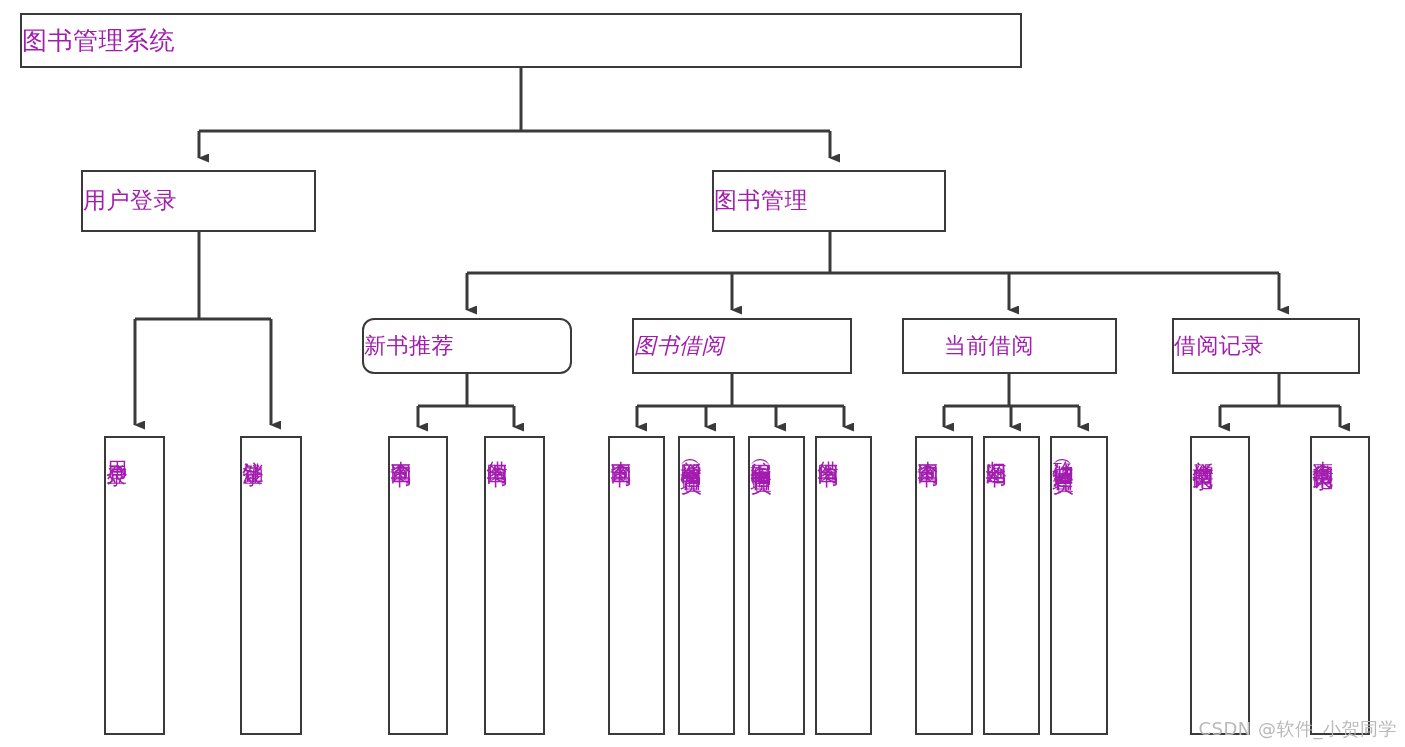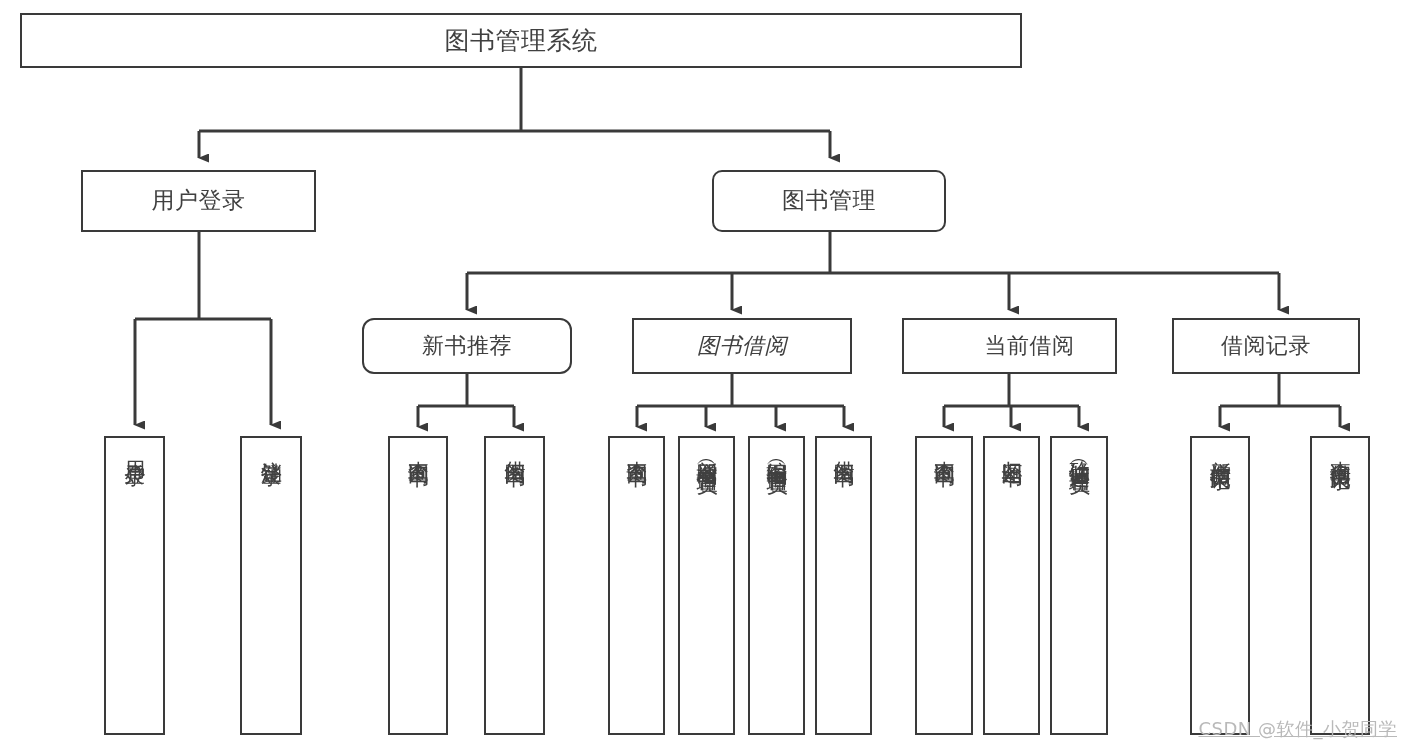--- a/index.html
+++ b/index.html
@@ -23,22 +23,22 @@
     height: 747px;
     pointer-events: none;
   }
   .node {
     position: absolute;
     box-sizing: border-box;
     border: 2.5px solid #3a3a3a;
     background: #ffffff;
     display: flex;
     align-items: center;
-    justify-content: center;
-    color: #404040;
+    justify-content: flex-start;
+    color: #a21caf;
     z-index: 2;
   }
   .node .lbl {
     display: block;
     text-align: center;
     line-height: 1.18;
     letter-spacing: 0.5px;
   }
   
   .node.h .lbl {
@@ -62,21 +62,20 @@
 
   #watermark {
     position: absolute;
     right: 8px;
     bottom: 6px;
     font-size: 18px;
     color: #b9b9b9;
     z-index: 5;
     white-space: nowrap;
     letter-spacing: 0.5px;
-    text-decoration: underline;
   }
 </style>
 </head>
 <body>
 
 <div id="canvas">
 
   <svg id="wires" viewBox="0 0 1405 747" xmlns="http://www.w3.org/2000/svg">
     <defs>
       <marker id="arw" markerWidth="9" markerHeight="11" refX="4.5" refY="10" orient="auto" markerUnits="userSpaceOnUse">
@@ -127,21 +126,21 @@
     </g>
   </svg>
 
   <div class="node h" id="title-node" style="left:20px; top:13px; width:1002px; height:55px;">
     <span class="lbl">图书管理系统</span>
   </div>
 
   <div class="node h lvl2" style="left:81px; top:170px; width:235px; height:62px;">
     <span class="lbl">用户登录</span>
   </div>
-  <div class="node h lvl2" style="left:712px; top:170px; width:234px; height:62px;border-radius:10px;">
+  <div class="node h lvl2" style="left:712px; top:170px; width:234px; height:62px;">
     <span class="lbl">图书管理</span>
   </div>
 
   <div class="node h lvl3" style="left:362px; top:318px; width:210px; height:56px;border-radius:12px;">
     <span class="lbl">新书推荐</span>
   </div>
   <div class="node h lvl3" style="left:632px; top:318px; width:220px; height:56px;font-style:italic;">
     <span class="lbl">图书借阅</span>
   </div>
   <div class="node h lvl3" style="left:902px; top:318px; width:215px; height:56px;padding-left:40px;">

